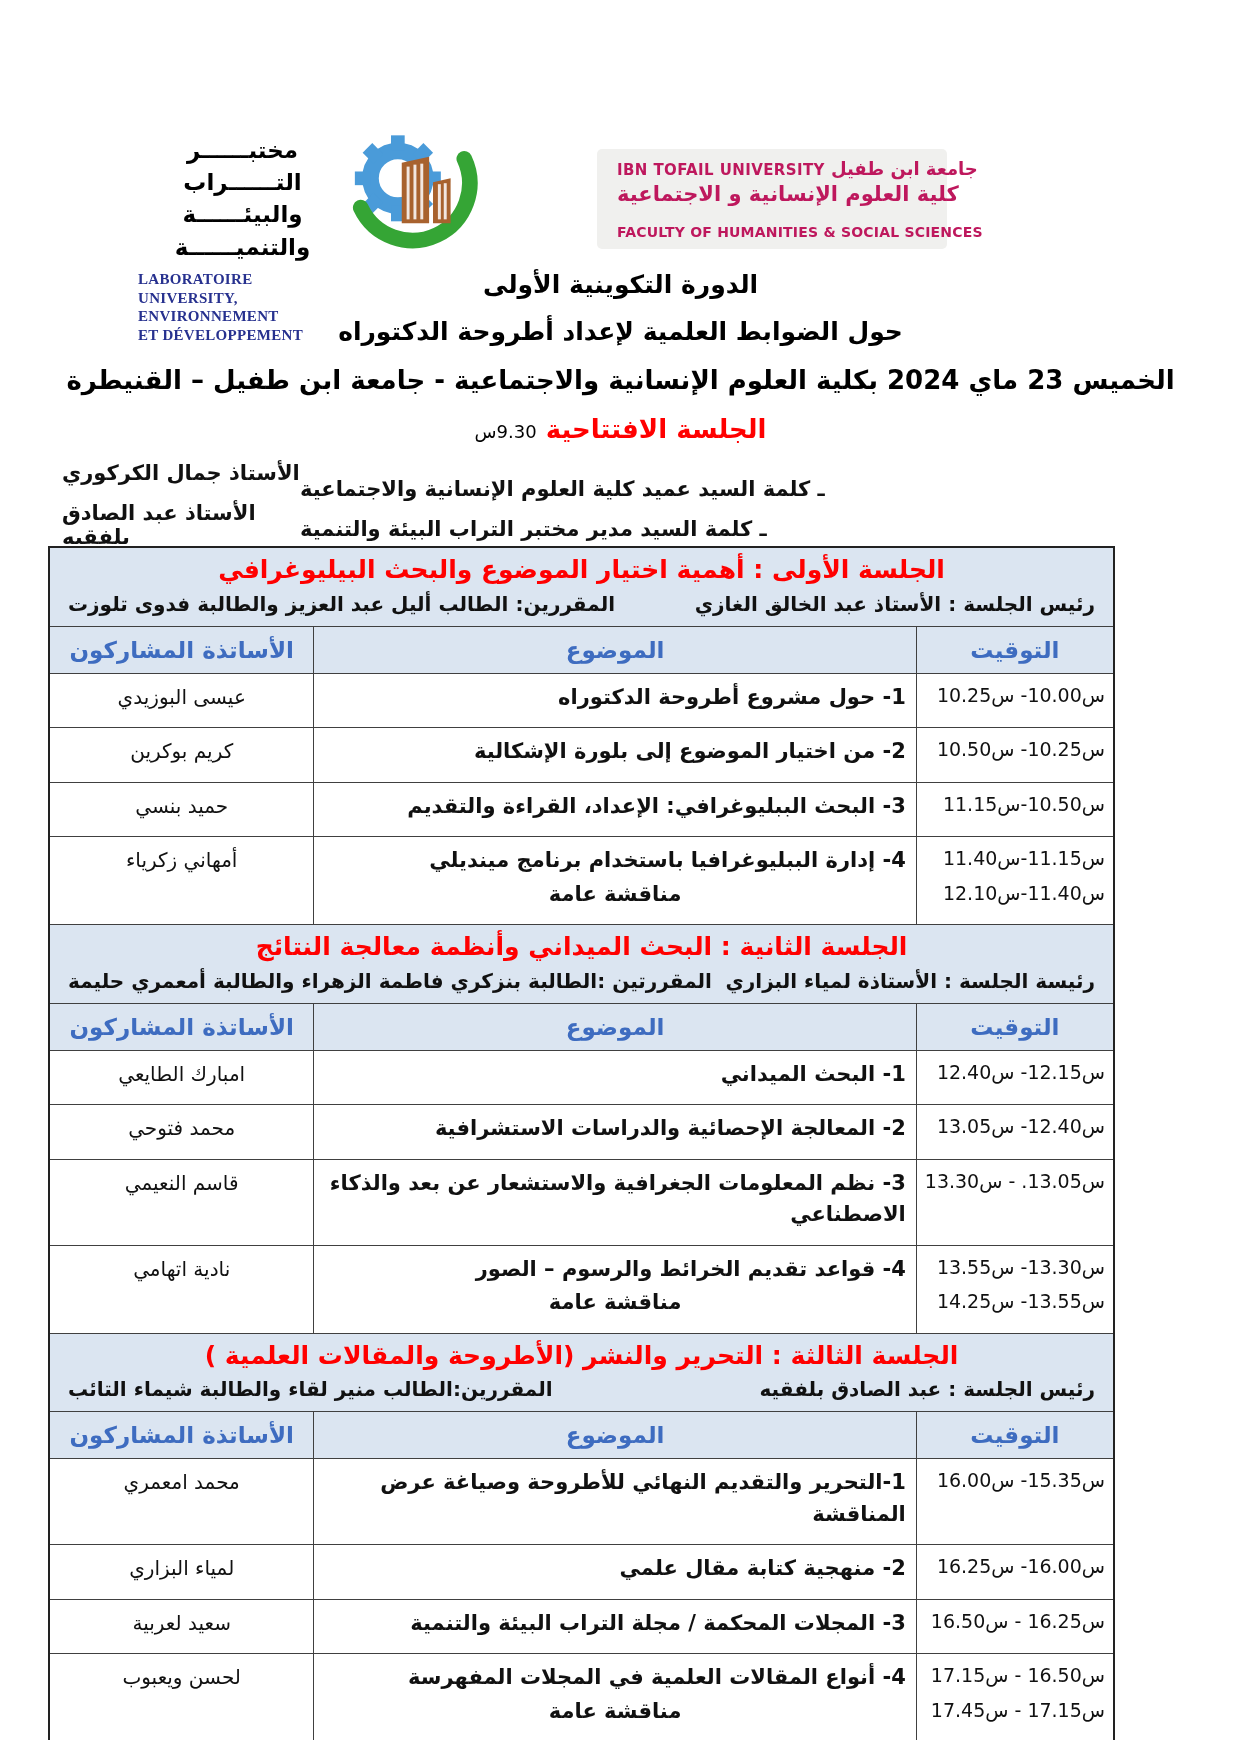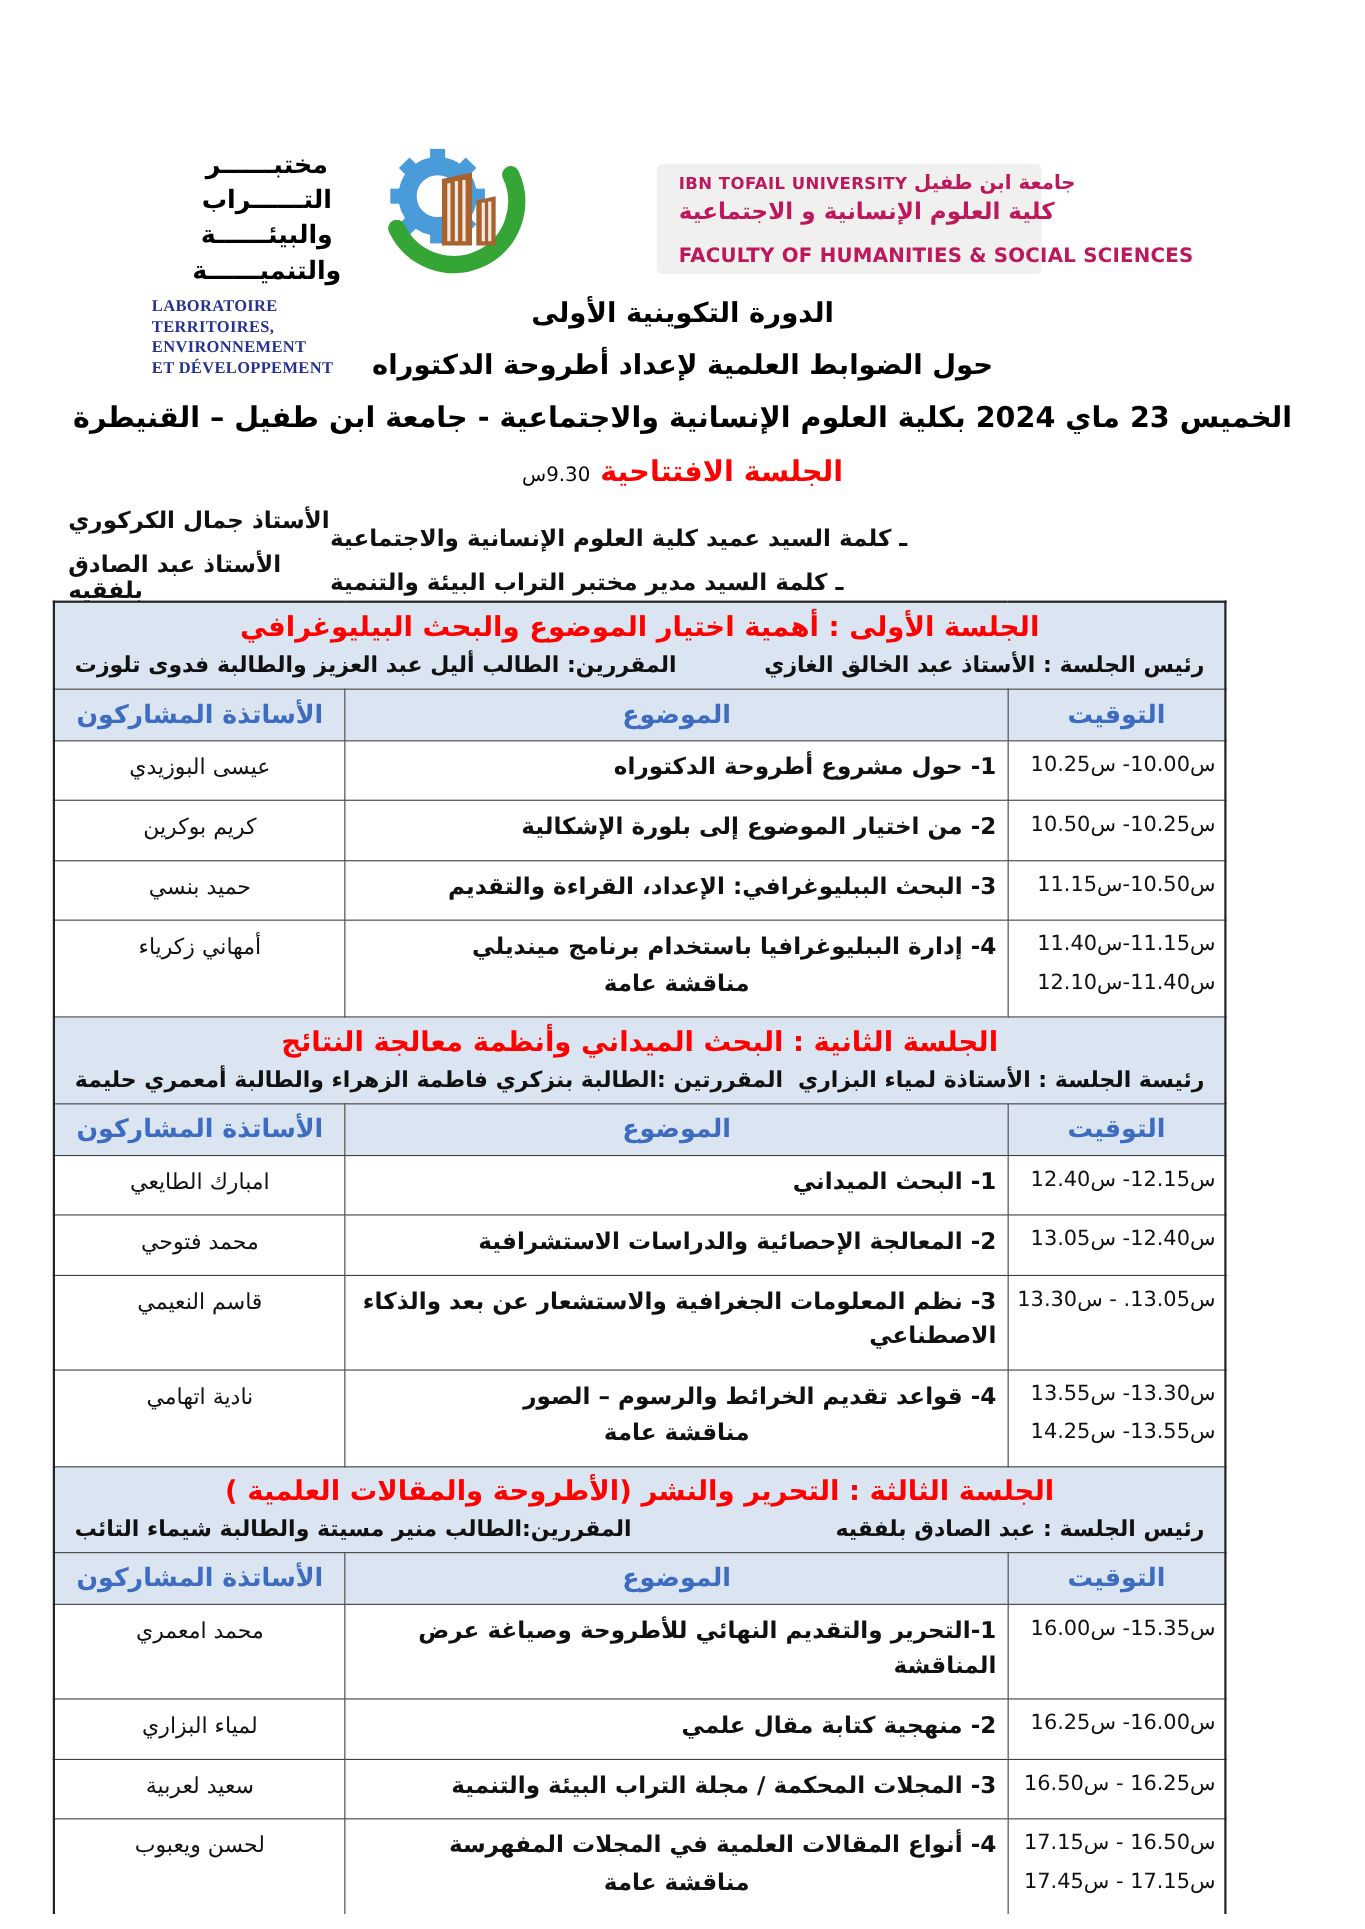--- a/index.html
+++ b/index.html
@@ -15,21 +15,21 @@
             font-family:"Liberation Serif","DejaVu Serif",serif; letter-spacing:.3px; }
   .lab-svg { margin-left:2px; margin-top:-2px; }
 
   .uni-logo { position:absolute; top:149px; left:597px; width:350px; height:100px; background:#f0f0ee;
               border-radius:5px; display:flex; align-items:center; gap:8px; padding:4px 10px 4px 12px; }
   .uni-text { flex:1; color:#be185d; text-align:left; }
   .uni-row1 { display:flex; align-items:baseline; gap:6px; white-space:nowrap; }
   .uni-en   { font-size:15px; font-weight:bold; letter-spacing:.4px; }
   .uni-ar   { font-size:18px; font-weight:bold; direction:rtl; }
   .uni-fac-ar { font-size:21px; font-weight:bold; direction:rtl; text-align:left; margin-top:3px; }
-  .uni-fac-en { font-size:18px; font-weight:bold; letter-spacing:.2px; margin-top:18px; white-space:nowrap; }
+  .uni-fac-en { font-size:14px; font-weight:bold; letter-spacing:.2px; margin-top:18px; white-space:nowrap; }
 
   
   .title { position:absolute; left:0; right:0; text-align:center; font-weight:bold; color:#000; direction:rtl; }
   .title1 { top:270px; font-size:25px; }
   .title2 { top:317px; font-size:25px; }
   .title3 { top:365px; font-size:26px; }
 
   .opening-head { position:absolute; top:414px; left:0; right:0; text-align:center;
                   font-size:26px; font-weight:bold; direction:rtl; }
   .opening-head .red { color:#ff0000; }
@@ -69,21 +69,21 @@
 
 <div class="page">
 
   <div class="lab-logo">
     <div class="lab-text">
       <div class="lab-ar">
         <div>مختبــــــر التــــــراب</div>
         <div>والبيئــــــة والتنميــــــة</div>
       </div>
       <div class="lab-fr">
-        <div>LABORATOIRE TERRITOIRES,</div>
+        <div>LABORATOIRE UNIVERSITY,</div>
         <div>ENVIRONNEMENT</div>
         <div>ET DÉVELOPPEMENT</div>
       </div>
     </div>
     <svg class="lab-svg" width="132" height="120" viewBox="0 0 132 120">
       <g>
         <circle cx="50" cy="46" r="28" fill="none" stroke="#4a9bd9" stroke-width="17"></circle>
         <rect x="78" y="39" width="16" height="14" fill="#4a9bd9" transform="rotate(0 50 46)"></rect>
         <rect x="78" y="39" width="16" height="14" fill="#4a9bd9" transform="rotate(45 50 46)"></rect>
         <rect x="78" y="39" width="16" height="14" fill="#4a9bd9" transform="rotate(90 50 46)"></rect>
@@ -247,21 +247,21 @@
             <div class="topic-main">4- قواعد تقديم الخرائط والرسوم – الصور</div>
             <div class="topic-extra">مناقشة عامة</div>
           </td>
           <td class="cell-speaker">نادية اتهامي</td>
         </tr>
         <tr class="band-row">
           <td class="band-cell" colspan="3">
             <div class="band-title">الجلسة الثالثة : التحرير والنشر (الأطروحة والمقالات العلمية )</div>
             <div class="band-sub">
               <span class="chair">رئيس الجلسة : عبد الصادق بلفقيه</span>
-              <span class="raps">المقررين:الطالب منير مسيتة والطالبة شيماء التائب</span>
+              <span class="raps">المقررين:الطالب منير لقاء والطالبة شيماء التائب</span>
             </div>
           </td>
         </tr>
         <tr class="cols-row">
           <td>التوقيت</td>
           <td>الموضوع</td>
           <td>الأساتذة المشاركون</td>
         </tr>
         <tr class="data-row">
           <td class="cell-time">

